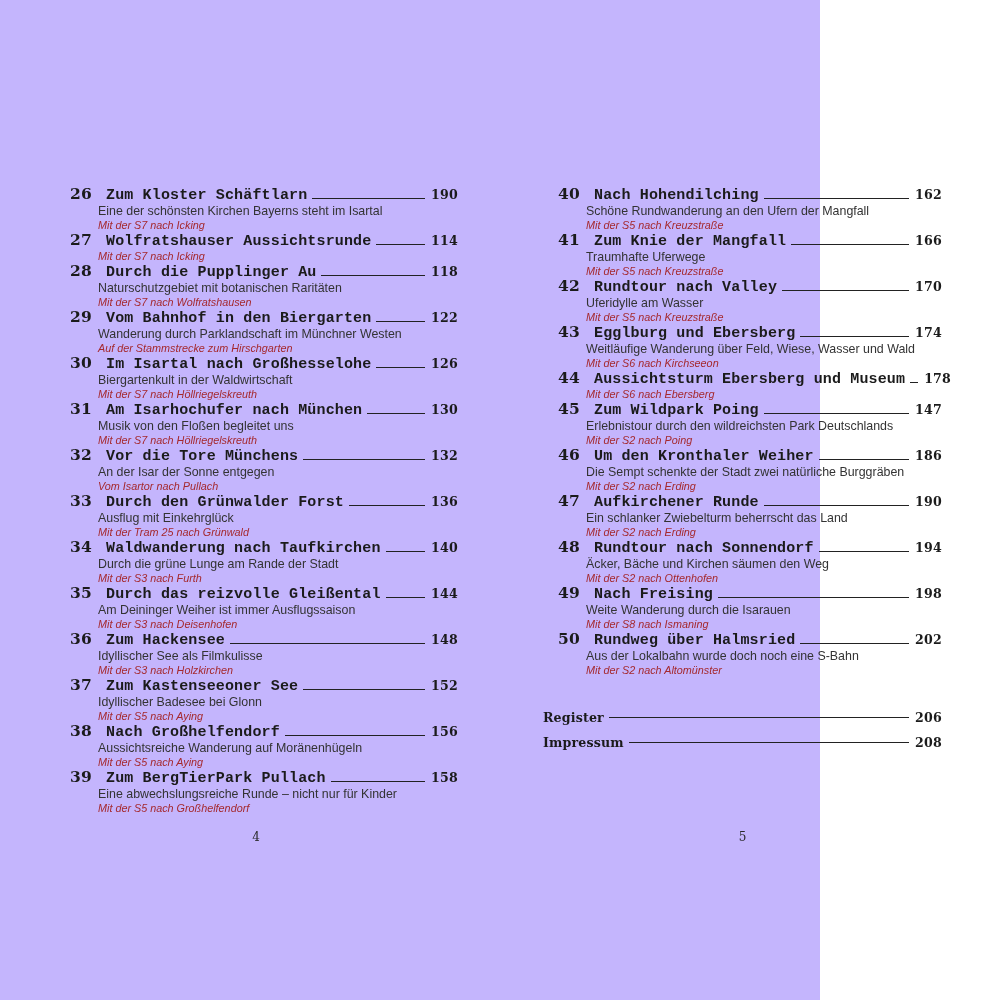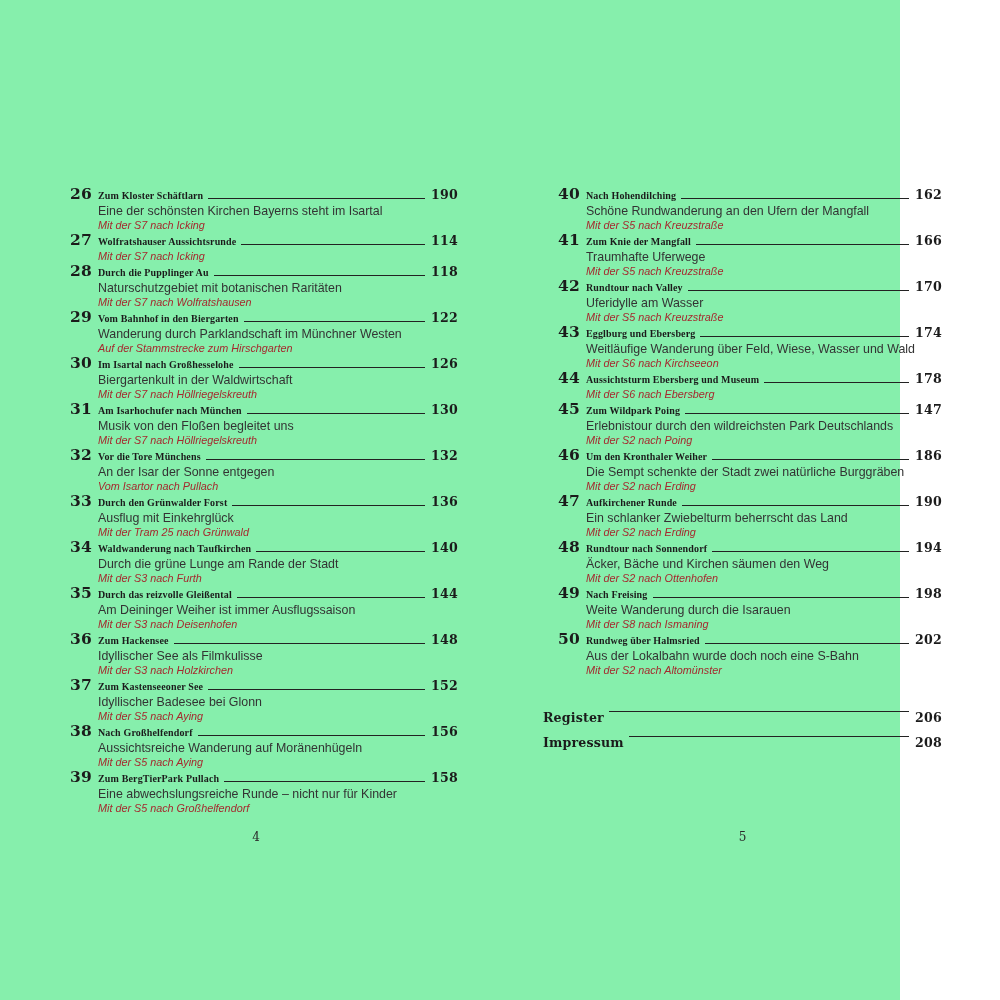--- a/index.html
+++ b/index.html
@@ -3,41 +3,41 @@
 <meta charset="utf-8">
 <style>
   html,body{margin:0;padding:0;}
   body{
     width:1000px;height:1000px;
     background:#ffffff;
     font-family:"Liberation Sans",sans-serif;
     color:#1b1b1b;
     overflow:hidden;
   }
-  .sheet{position:relative;width:900px;height:1000px;background:#86efac;}
+  .sheet{position:relative;width:820px;height:1000px;background:#c4b5fd;}
 
   .col{position:absolute;top:186px;}
   #col-left{left:70px;width:388px;}
   #col-right{left:543px;width:399px;}
   #col-right .entries{padding-left:15px;}
 
   .entry{margin-bottom:1px;}
   .trow{display:flex;align-items:baseline;line-height:16px;}
   .num{
     flex:0 0 24px;
     font-family:"DejaVu Serif",serif;
     font-weight:bold;font-size:15.5px;
     letter-spacing:0.2px;
   }
   .title{
-    font-family:Liberation Serif, serif;
-    font-weight:bold;font-size:10px;
+    font-family:Liberation Mono, monospace;
+    font-weight:bold;font-size:15px;
     letter-spacing:0.15px;
     white-space:nowrap;
-    margin-left:4px;
+    margin-left:12px;
   }
   .leader{
     flex:1 1 auto;min-width:8px;
     border-bottom:1.2px solid #222222;
     margin:0 6px 3px 5px;
     height:1px;
   }
   .pagenum{
     font-family:"DejaVu Serif",serif;
     font-weight:bold;font-size:12.6px;
@@ -52,21 +52,21 @@
   }
   .transit{
     margin:0 0 0 28px;
     font-size:10.8px;line-height:12px;
     font-style:italic;font-weight:normal;
     color:#a5292e;
     white-space:nowrap;
   }
 
   .extras{margin-top:34px;}
-  .extra-row{display:flex;align-items:flex-start;line-height:16px;margin-bottom:9px;}
+  .extra-row{display:flex;align-items:center;line-height:16px;margin-bottom:9px;}
   .extra-label{
     font-family:"DejaVu Serif",serif;
     font-weight:bold;font-size:12.6px;
     letter-spacing:0.15px;white-space:nowrap;
   }
 
   .footer{
     position:absolute;top:830px;
     text-align:center;
     font-family:"DejaVu Serif",serif;

